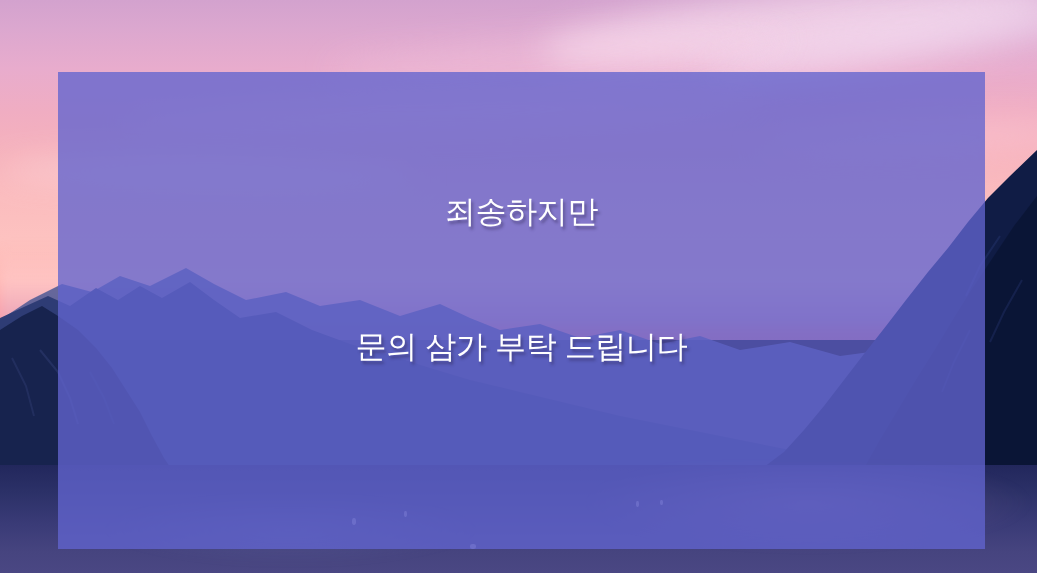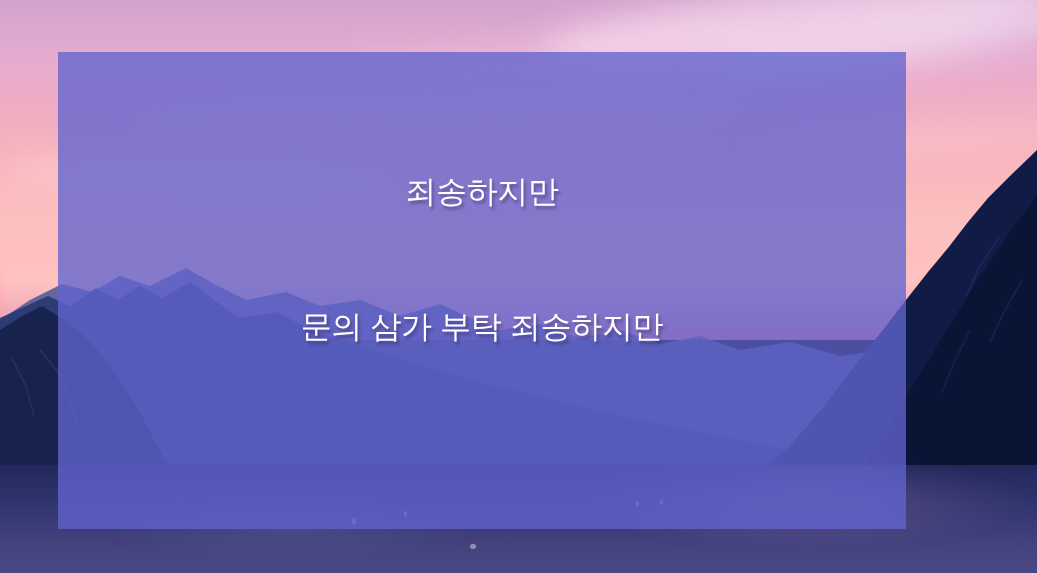--- a/index.html
+++ b/index.html
@@ -108,22 +108,22 @@
     position: absolute;
     background: rgba(210,205,225,0.55);
     border-radius: 40%;
     filter: blur(0.4px);
   }
 
   
   .panel {
     position: absolute;
     left: 58px;
-    top: 52px;
-    width: 848px;
+    top: 72px;
+    width: 927px;
     height: 477px;
     background: rgba(97,100,206,0.78);
     box-sizing: border-box;
   }
 
   .panel-inner {
     position: absolute;
     inset: 0;
     display: flex;
     flex-direction: column;
@@ -205,19 +205,19 @@
     <div class="speck" style="left:470px; bottom:24px; width:6px; height:5px;"></div>
     <div class="speck" style="left:636px; bottom:66px; width:3px; height:6px;"></div>
     <div class="speck" style="left:660px; bottom:68px; width:3px; height:5px;"></div>
   </div>
 
   <div class="panel">
     <div class="panel-inner">
 
       <div class="subtext">
         <span class="line">죄송하지만</span>
-        <span class="line">문의 삼가 부탁 죄송하지만</span>
+        <span class="line">문의 삼가 부탁 드립니다</span>
       </div>
 
     </div>
   </div>
 
 </div>
 
 </body></html>

